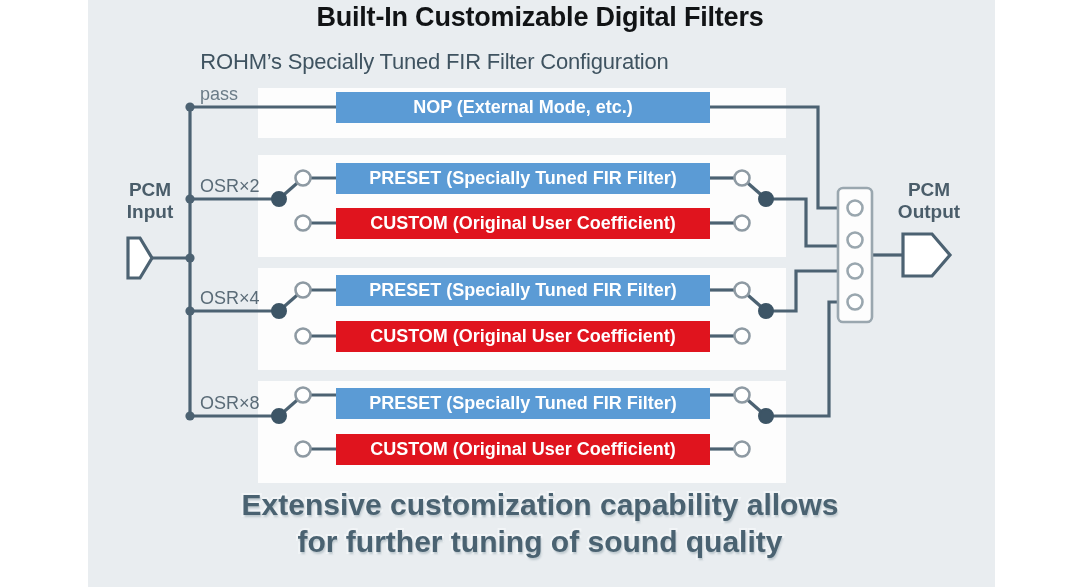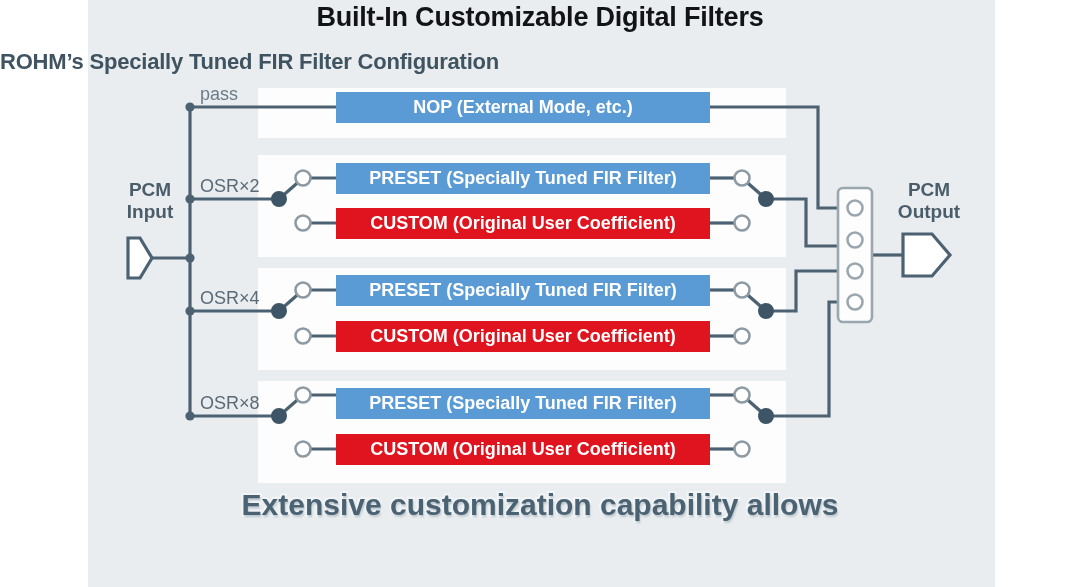--- a/index.html
+++ b/index.html
@@ -46,23 +46,23 @@
     font-size: 27px;
     font-weight: bold;
     color: #111315;
     letter-spacing: -0.2px;
   }
   .subtitle {
     position: absolute;
     left: 0;
     top: 49px;
     width: 869px;
-    text-align: left;
+    text-align: center;
     font-size: 22px;
-    font-weight: bold;
+    font-weight: normal;
     color: #3f5360;
     letter-spacing: -0.2px;
   }
   
   .footer {
     position: absolute;
     left: 0;
     top: 486px;
     width: 1080px;
     text-align: center;
@@ -204,15 +204,16 @@
     <text x="150" y="196" text-anchor="middle" font-family="Liberation Sans, sans-serif" font-size="19" font-weight="bold" fill="#4a5d6a">PCM</text>
     <text x="150" y="218" text-anchor="middle" font-family="Liberation Sans, sans-serif" font-size="19" font-weight="bold" fill="#4a5d6a">Input</text>
 
     <text x="929" y="196" text-anchor="middle" font-family="Liberation Sans, sans-serif" font-size="19" font-weight="bold" fill="#4a5d6a">PCM</text>
     <text x="929" y="218" text-anchor="middle" font-family="Liberation Sans, sans-serif" font-size="19" font-weight="bold" fill="#4a5d6a">Output</text>
 
   </svg>
 
   <div class="footer">
     <span>Extensive customization capability allows</span>
+    <span>for further tuning of sound quality</span>
   </div>
 
 </div>
 
 </body></html>

